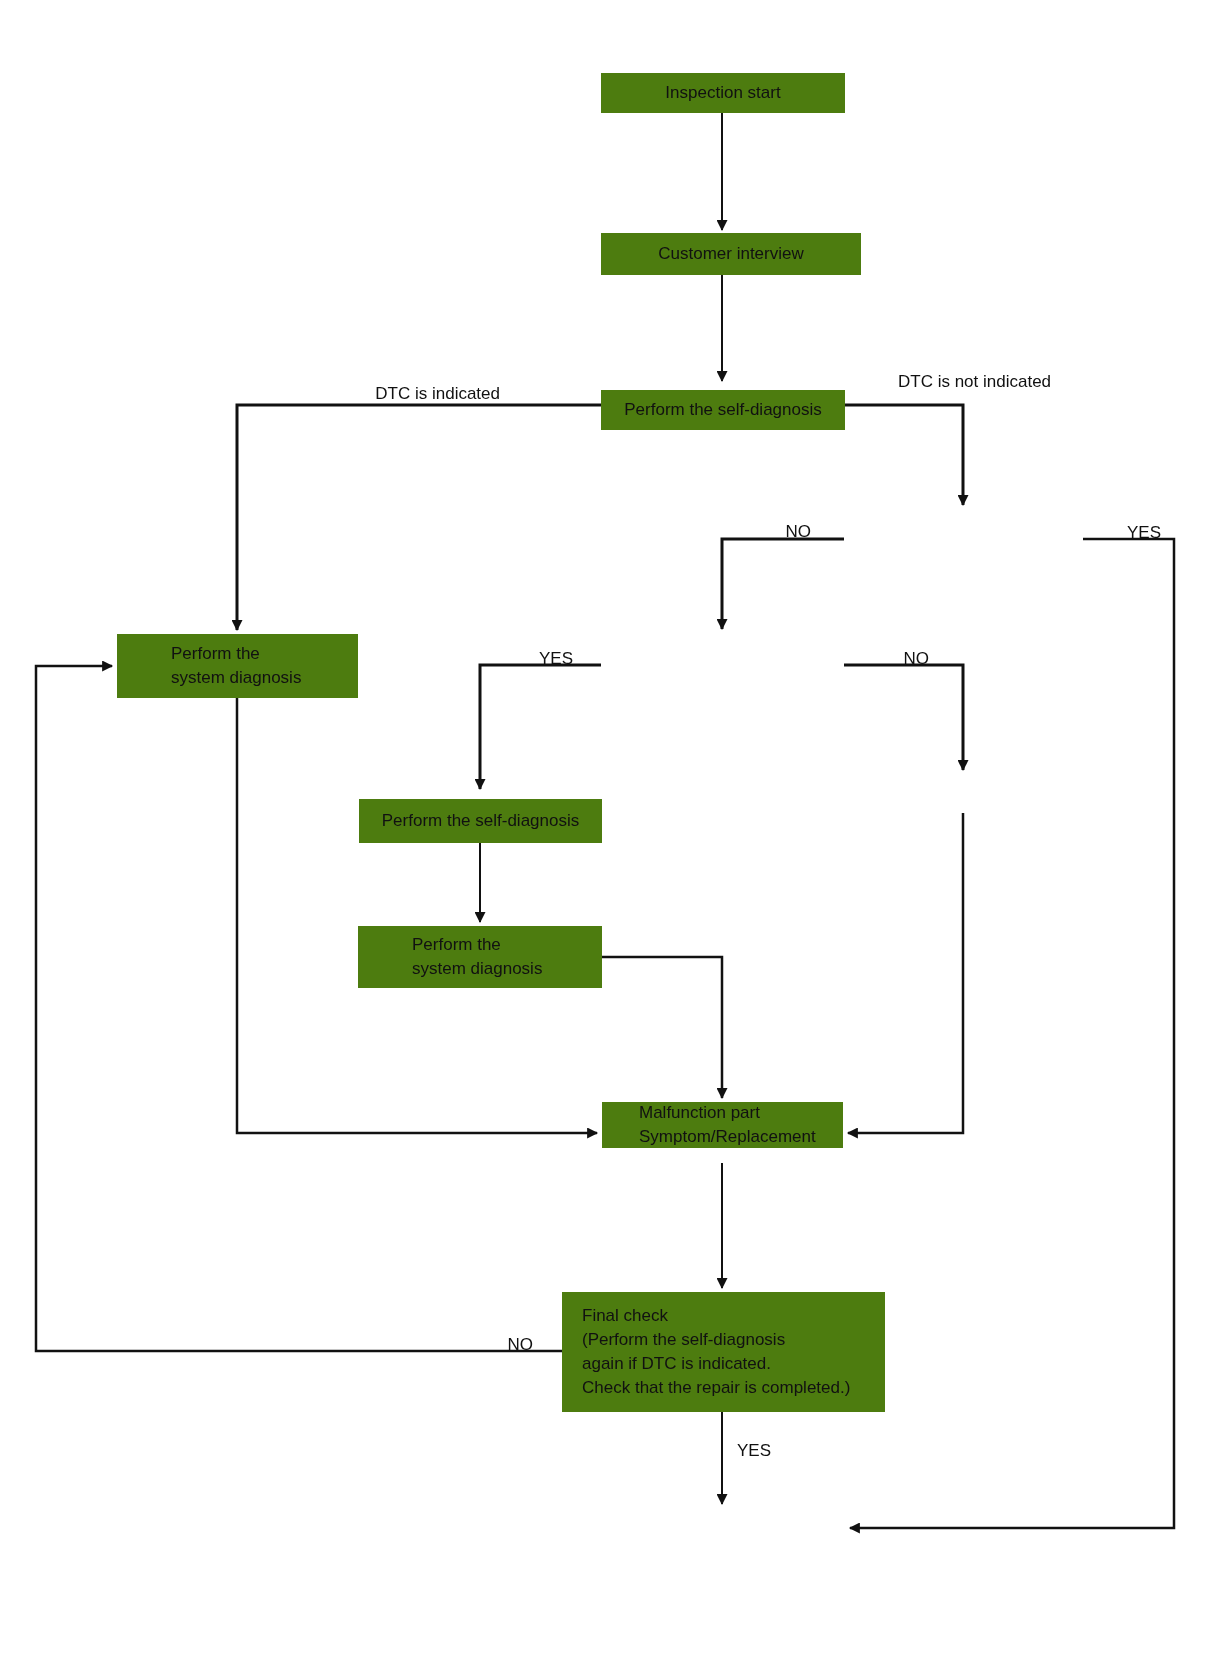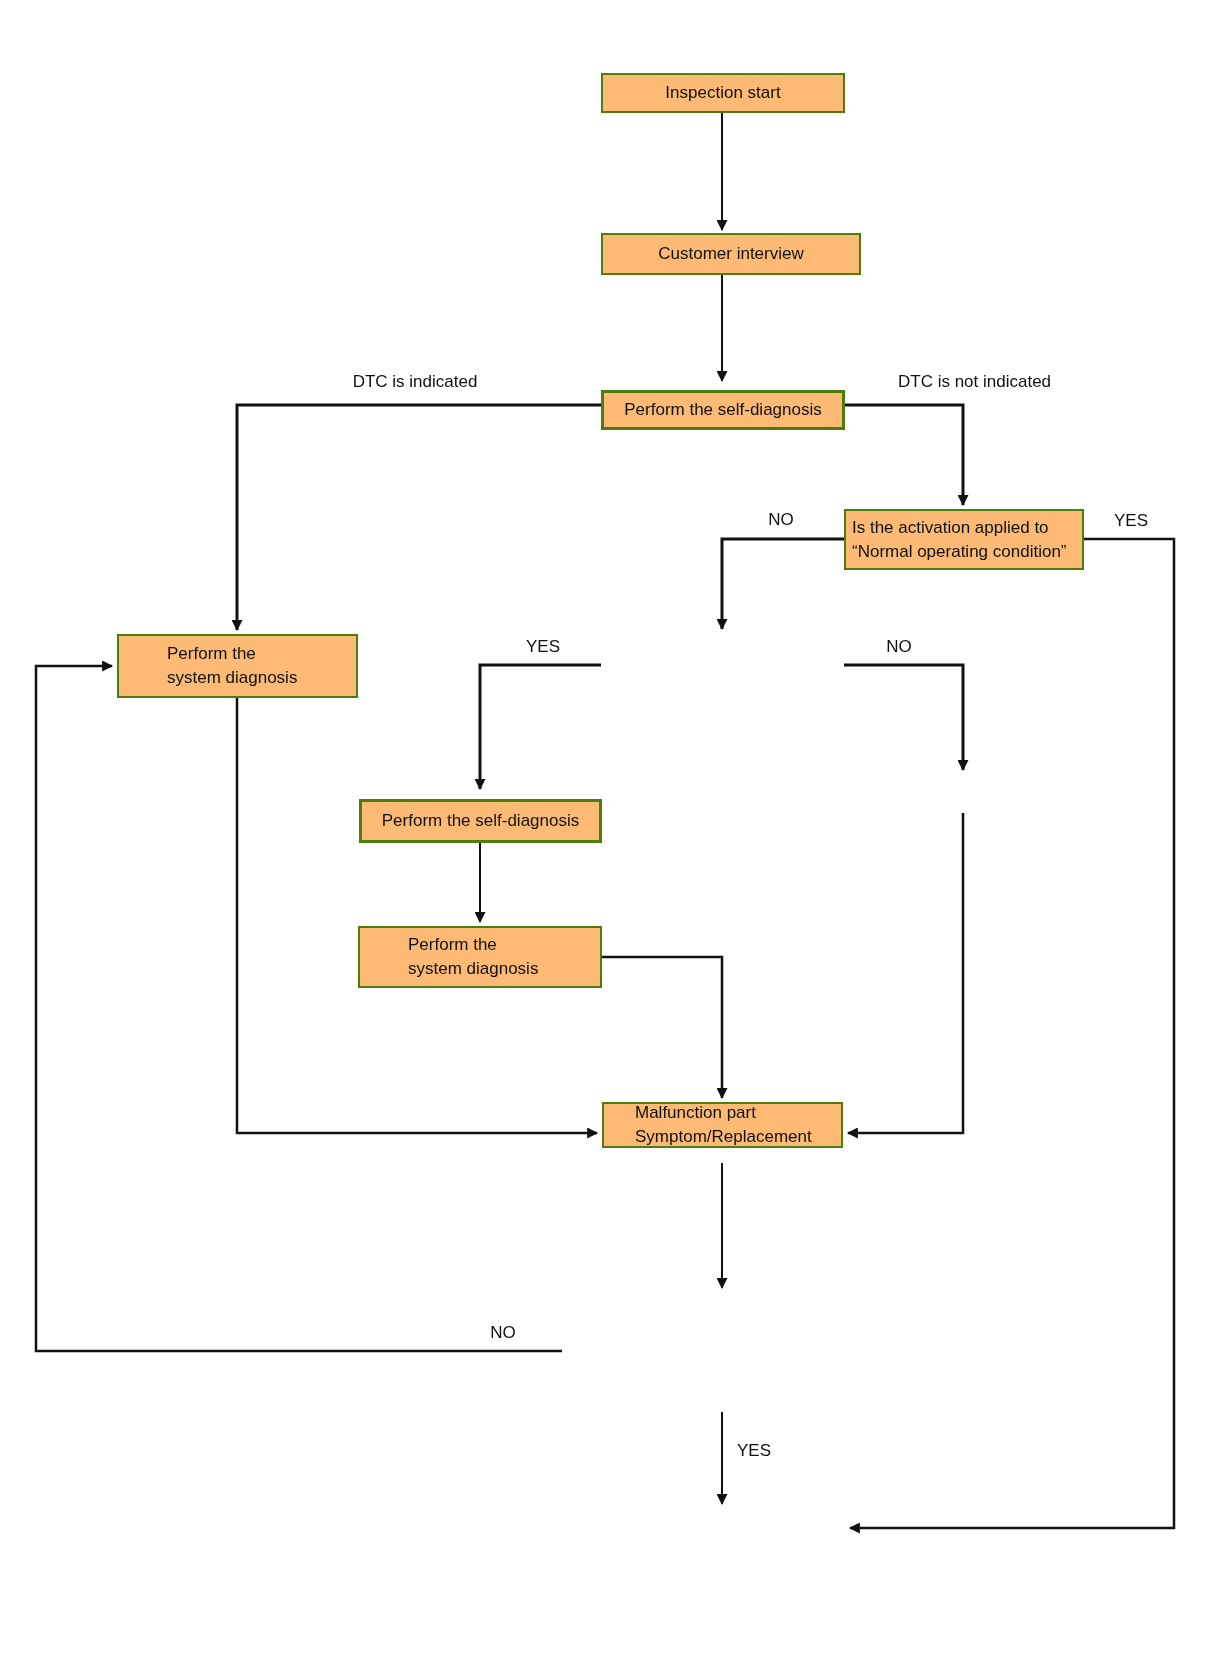--- a/index.html
+++ b/index.html
@@ -11,40 +11,40 @@
     font-family: "Liberation Sans", "DejaVu Sans", sans-serif;
     color: #111111;
   }
   svg.wires {
     position: absolute;
     left: 0; top: 0;
     width: 1216px; height: 1660px;
   }
   .node {
     position: absolute;
-    background: #fdba74;
-    border: 2px solid #4d7c0f;
+    background: #4d7c0f;
+    border: 6px solid #4d7c0f;
     box-sizing: border-box;
     display: flex;
     flex-direction: column;
     justify-content: center;
     font-size: 17px;
     line-height: 24px;
     white-space: nowrap;
   }
   .node.center { align-items: center; text-align: center; }
   .node.left   { align-items: flex-start; text-align: left; }
   .node.b3 { border-width: 3px; margin-top: 6px; }
   .edge-label {
     position: absolute;
     font-size: 17px;
     line-height: 20px;
     white-space: nowrap;
   }
-  .edge-label.center { text-align: center; }
+  .edge-label.center { text-align: right; margin-top: 12px; }
 
   
   #n-inspection-start   { left: 601px; top: 73px;   width: 244px; height: 40px; }
   #n-customer-interview { left: 601px; top: 233px;  width: 260px; height: 42px; }
   #n-self-diagnosis-1   { left: 601px; top: 384px;  width: 244px; height: 40px; }
   #n-activation-check   { left: 844px; top: 509px;  width: 240px; height: 61px; padding-left: 6px; }
   #n-system-diag-left   { left: 117px; top: 634px;  width: 241px; height: 64px; padding-left: 48px; }
   #n-warning-lamp       { left: 601px; top: 633px;  width: 245px; height: 64px; padding-left: 20px; }
   #n-symptom-diagnosis  { left: 843px; top: 774px;  width: 244px; height: 39px; }
   #n-self-diagnosis-2   { left: 359px; top: 793px;  width: 243px; height: 44px; }
@@ -111,24 +111,20 @@
   </div>
 
   <div class="node center" id="n-customer-interview">
     <div>Customer interview</div>
   </div>
 
   <div class="node center b3" id="n-self-diagnosis-1">
     <div>Perform the self-diagnosis</div>
   </div>
 
-  <div class="node left" id="n-activation-check">
-    <div>Is the activation applied to</div>
-    <div>“Normal operating condition”</div>
-  </div>
 
   <div class="node left" id="n-system-diag-left">
     <div>Perform the</div>
     <div>system diagnosis</div>
   </div>
 
 
 
   <div class="node center b3" id="n-self-diagnosis-2">
     <div>Perform the self-diagnosis</div>
@@ -137,20 +133,26 @@
   <div class="node left" id="n-system-diag-2">
     <div>Perform the</div>
     <div>system diagnosis</div>
   </div>
 
   <div class="node left" id="n-malfunction">
     <div>Malfunction part</div>
     <div>Symptom/Replacement</div>
   </div>
 
+  <div class="node left" id="n-final-check">
+    <div>Final check</div>
+    <div>(Perform the self-diagnosis</div>
+    <div>again if DTC is indicated.</div>
+    <div>Check that the repair is completed.)</div>
+  </div>
 
 
   <div class="edge-label center" id="l-dtc-indicated">DTC is indicated</div>
   <div class="edge-label" id="l-dtc-not-indicated">DTC is not indicated</div>
   <div class="edge-label center" id="l-activation-no">NO</div>
   <div class="edge-label center" id="l-activation-yes">YES</div>
   <div class="edge-label center" id="l-warning-yes">YES</div>
   <div class="edge-label center" id="l-warning-no">NO</div>
   <div class="edge-label center" id="l-final-no">NO</div>
   <div class="edge-label" id="l-final-yes">YES</div>

